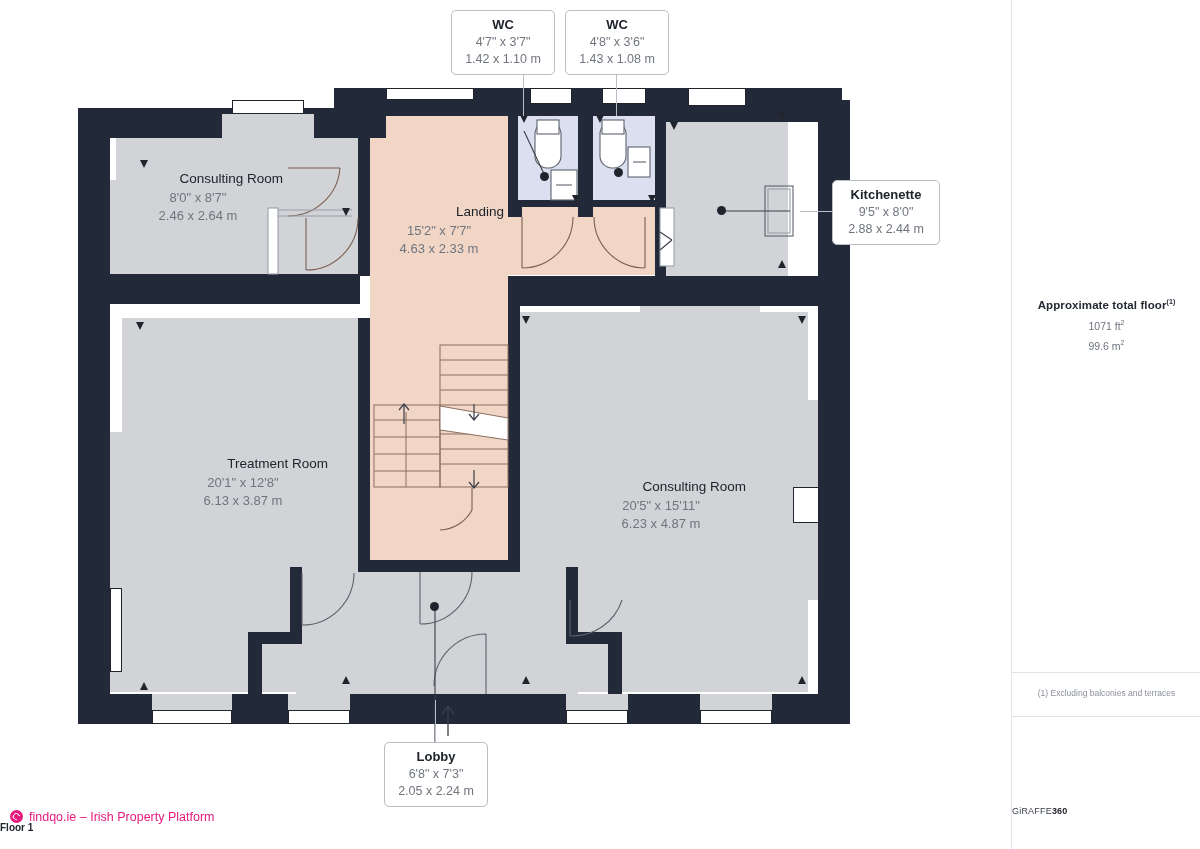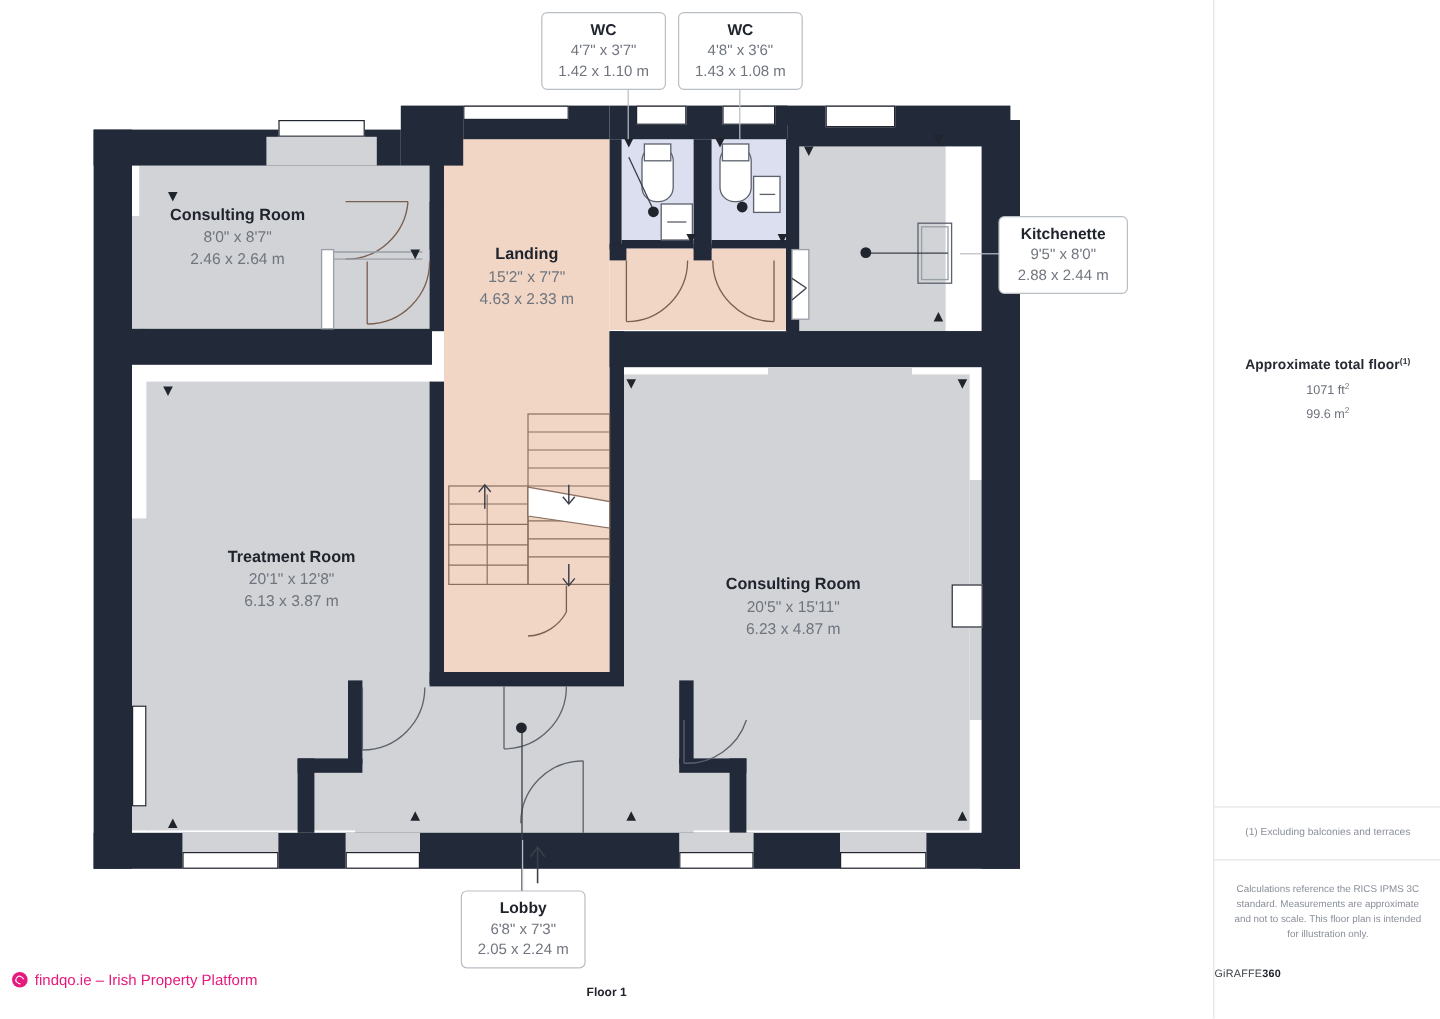--- a/index.html
+++ b/index.html
@@ -28,40 +28,40 @@
   .brandg{position:absolute;top:806px;left:0;width:189px;text-align:left;font-size:9px;color:#3b4049;letter-spacing:.2px;}
   .brandg b{font-weight:bold;color:#1d2029;}
 
   
   .findqo{position:absolute;left:10px;top:810px;display:flex;align-items:flex-start;gap:6px;}
   .findqo .logo{width:13px;height:13px;border-radius:50%;background:#e6197d;position:relative;flex:none;}
   .findqo .logo:after{content:"";position:absolute;left:3.2px;top:3.2px;width:6.6px;height:6.6px;
      border:1.6px solid #fff;border-radius:50%;border-right-color:transparent;transform:rotate(35deg);box-sizing:border-box;}
   .findqo .txt{font-size:12.5px;color:#e6197d;font-weight:500;white-space:nowrap;}
 
-  .floorlbl{position:absolute;left:0;top:822px;width:1011px;text-align:center;
+  .floorlbl{position:absolute;left:0;top:822px;width:1011px;text-align:left;
     font-size:10px;font-weight:bold;color:#20242d;}
 
   
   .callout{position:absolute;border:1px solid #b9bdc4;border-radius:5px;background:#fff;
     text-align:center;padding:5px 9px 6px;box-sizing:border-box;z-index:40;}
   .callout .cname{font-size:13px;font-weight:bold;color:#20242d;line-height:1.35;}
   .callout .cdim{font-size:12.5px;color:#70757e;line-height:1.38;white-space:nowrap;}
   .leader{position:absolute;background:#b9bdc4;z-index:35;}
 
   
   .plan{position:absolute;left:0;top:0;width:1011px;height:849px;}
   .wall{position:absolute;background:#222a3a;}
   .room{position:absolute;background:#d1d3d6;}
   .room-peach{position:absolute;background:#f1d6c6;}
   .room-wc{position:absolute;background:#dbdff0;}
   .win{position:absolute;background:#ffffff;border:1px solid #20242d;box-sizing:border-box;}
   .winfill{position:absolute;background:#d1d3d6;}
   .lbl{position:absolute;text-align:center;z-index:20;}
-  .lbl .rn{font-size:13.5px;font-weight:bold;color:#20242d;line-height:1.4;white-space:nowrap;}
+  .lbl .rn{font-size:13.5px;font-weight:normal;color:#20242d;line-height:1.4;white-space:nowrap;text-align:right;}
   .lbl .rd{font-size:13px;color:#6f757e;line-height:1.42;white-space:nowrap;}
   .dot{position:absolute;width:9px;height:9px;border-radius:50%;background:#20242d;z-index:25;}
   svg.ov{position:absolute;left:0;top:0;width:1011px;height:849px;overflow:visible;pointer-events:none;z-index:22;}
 </style>
 </head>
 <body>
 
 <div id="root">
 
   <div class="plan">
@@ -315,20 +315,19 @@
         <span>1071 ft</span><sup>2</sup>
       </div>
       <div class="val">
         <span>99.6 m</span><sup>2</sup>
       </div>
     </div>
 
     <div class="panel-div" style="top:672px;"></div>
     <div class="panel-note fn1">(1) Excluding balconies and terraces</div>
     <div class="panel-div" style="top:716px;"></div>
-    <div class="panel-note fn2">Calculations reference the RICS IPMS 3C standard. Measurements are approximate and not to scale. This floor plan is intended for illustration only.</div>
 
     <div class="brandg">
       <span>GiRAFFE</span><b>360</b>
     </div>
   </div>
 
 </div>
 
 </body></html>

